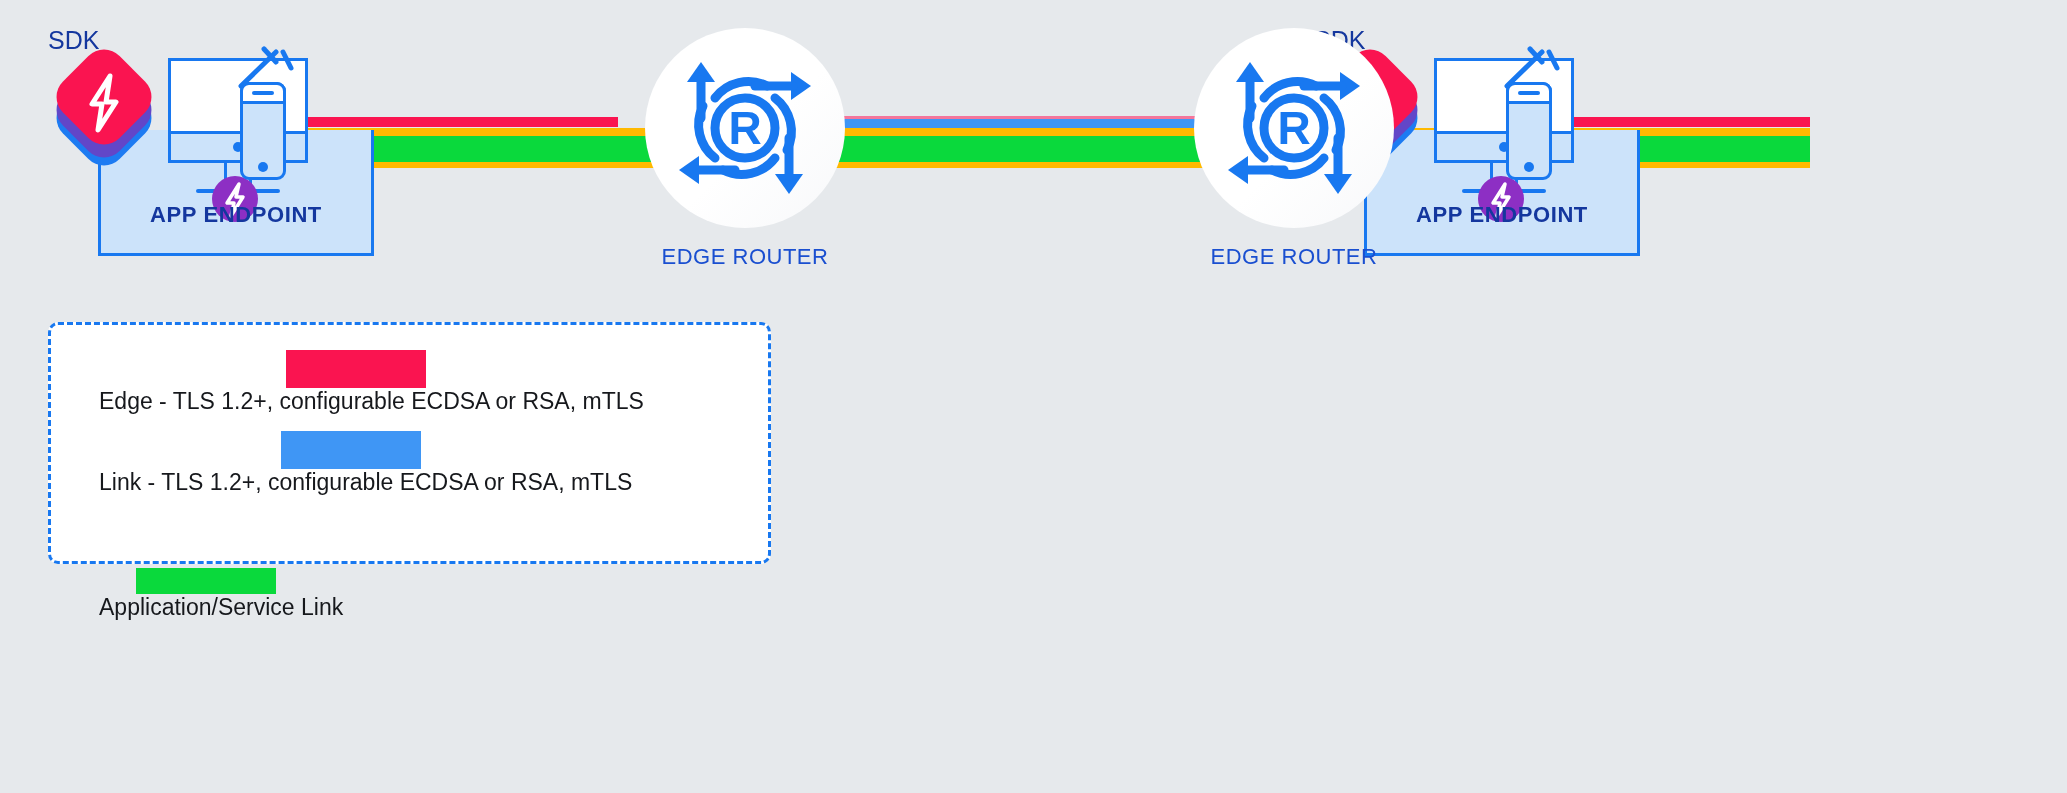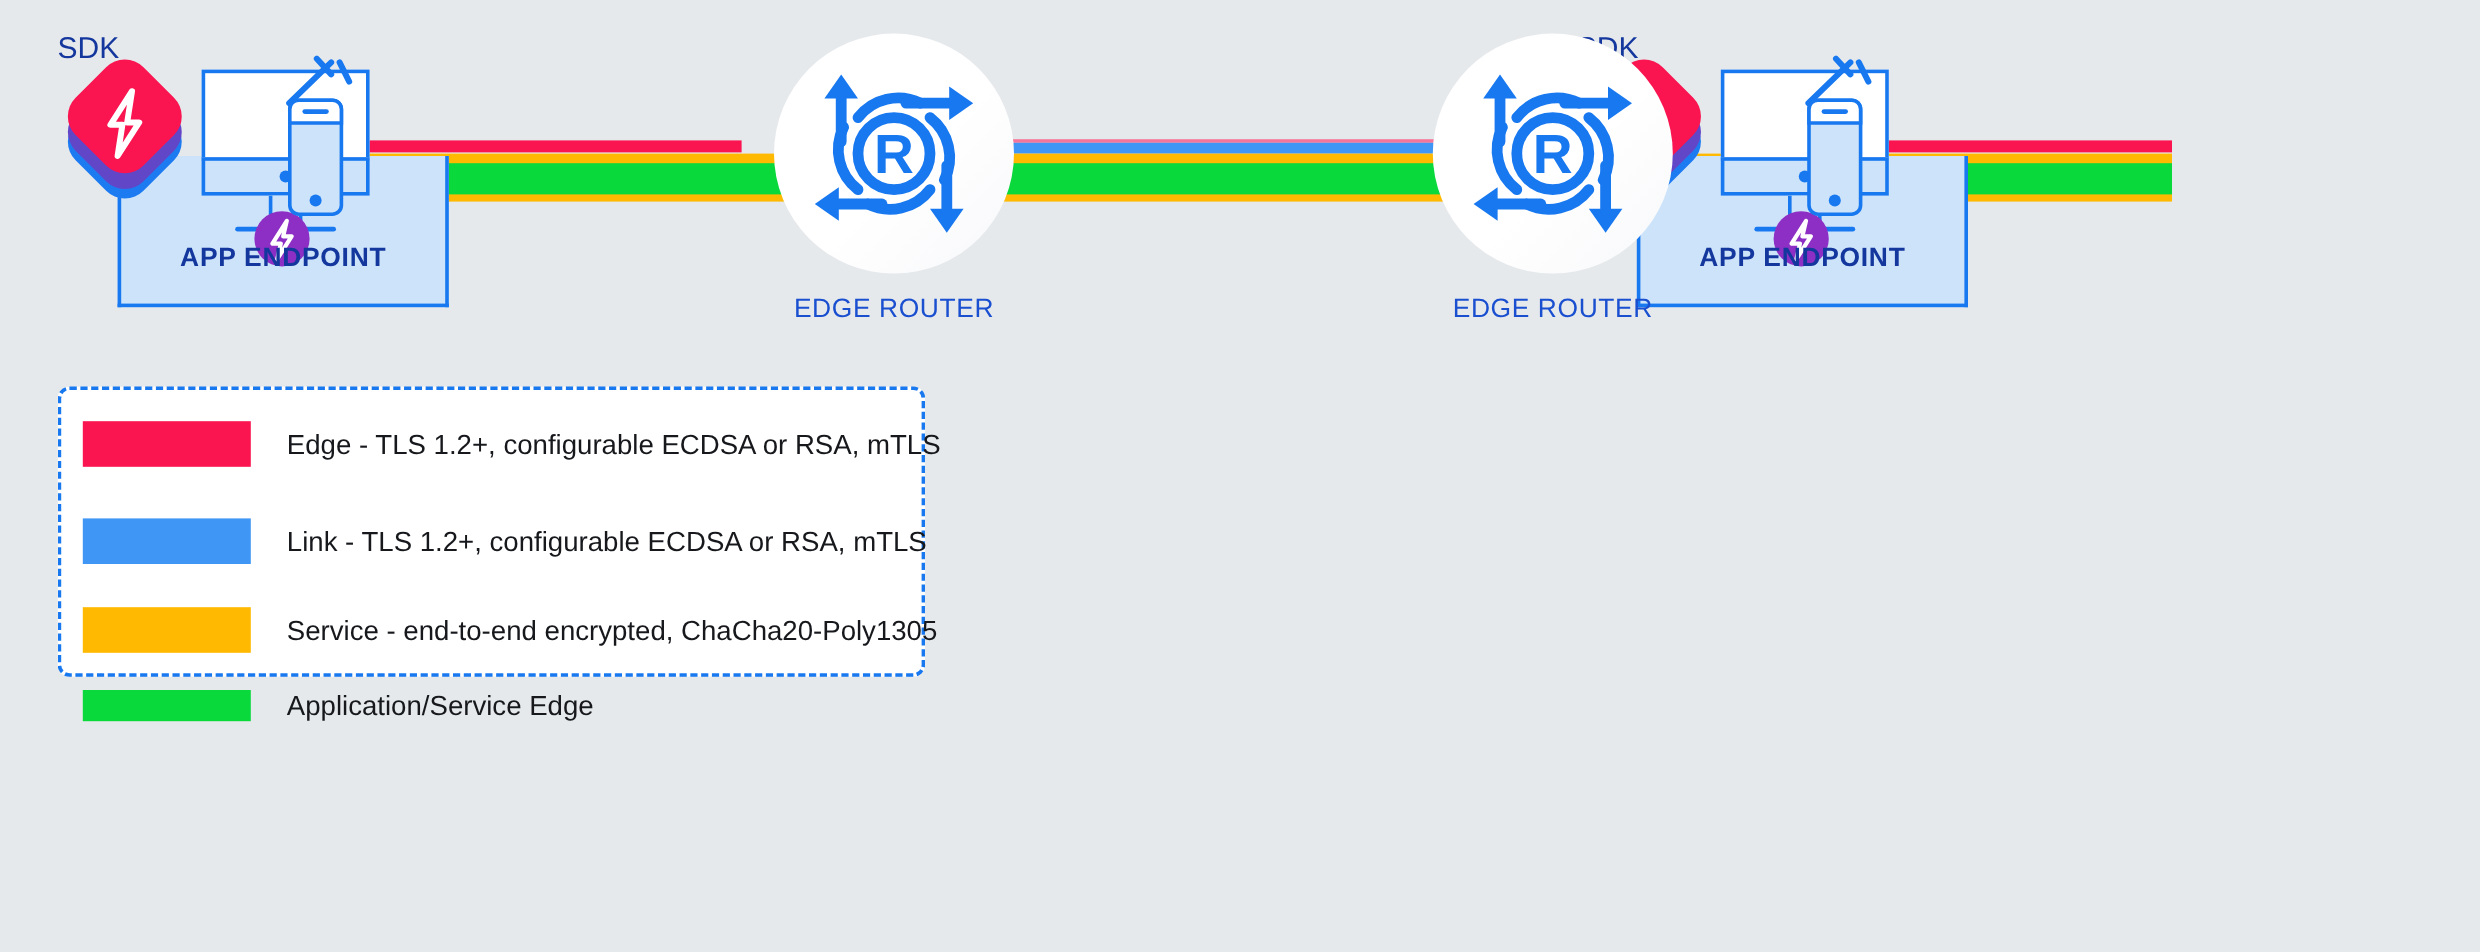--- a/index.html
+++ b/index.html
@@ -116,21 +116,21 @@
   
   .legend{
     position:absolute;left:48px;top:322px;
     width:723px;height:242px;
     background:#ffffff;
     border:3px dashed #1878f0;
     border-radius:10px;
     box-sizing:border-box;
   }
   .legend-row{
-    position:absolute;left:18px;display:flex;align-items:center;height:40px;
+    position:absolute;left:18px;display:flex;align-items:center;height:40px;flex-direction:column;
   }
   .legend-swatch{width:140px;height:38px;flex:none;}
   .legend-text{
     margin-left:30px;color:#16181c;font-size:23px;white-space:nowrap;
     font-family:"Liberation Sans", sans-serif;
   }
 </style>
 </head>
 <body>
 
@@ -290,23 +290,19 @@
 
   <div class="legend">
     <div class="legend-row" style="top:25px;">
       <div class="legend-swatch" style="background:#fa1450;"></div>
       <div class="legend-text">Edge - TLS 1.2+, configurable ECDSA or RSA, mTLS</div>
     </div>
     <div class="legend-row" style="top:106px;">
       <div class="legend-swatch" style="background:#3f96f5;"></div>
       <div class="legend-text">Link - TLS 1.2+, configurable ECDSA or RSA, mTLS</div>
     </div>
-    <div class="legend-row" style="top:180px;">
-      <div class="legend-swatch" style="background:#ffb900;"></div>
-      <div class="legend-text">Service - end-to-end encrypted, ChaCha20-Poly1305</div>
-    </div>
     <div class="legend-row" style="top:243px;">
       <div class="legend-swatch" style="background:#0ad93c;height:26px;"></div>
-      <div class="legend-text">Application/Service Edge</div>
+      <div class="legend-text">Application/Service Link</div>
     </div>
   </div>
 
 </div>
 
 </body></html>

